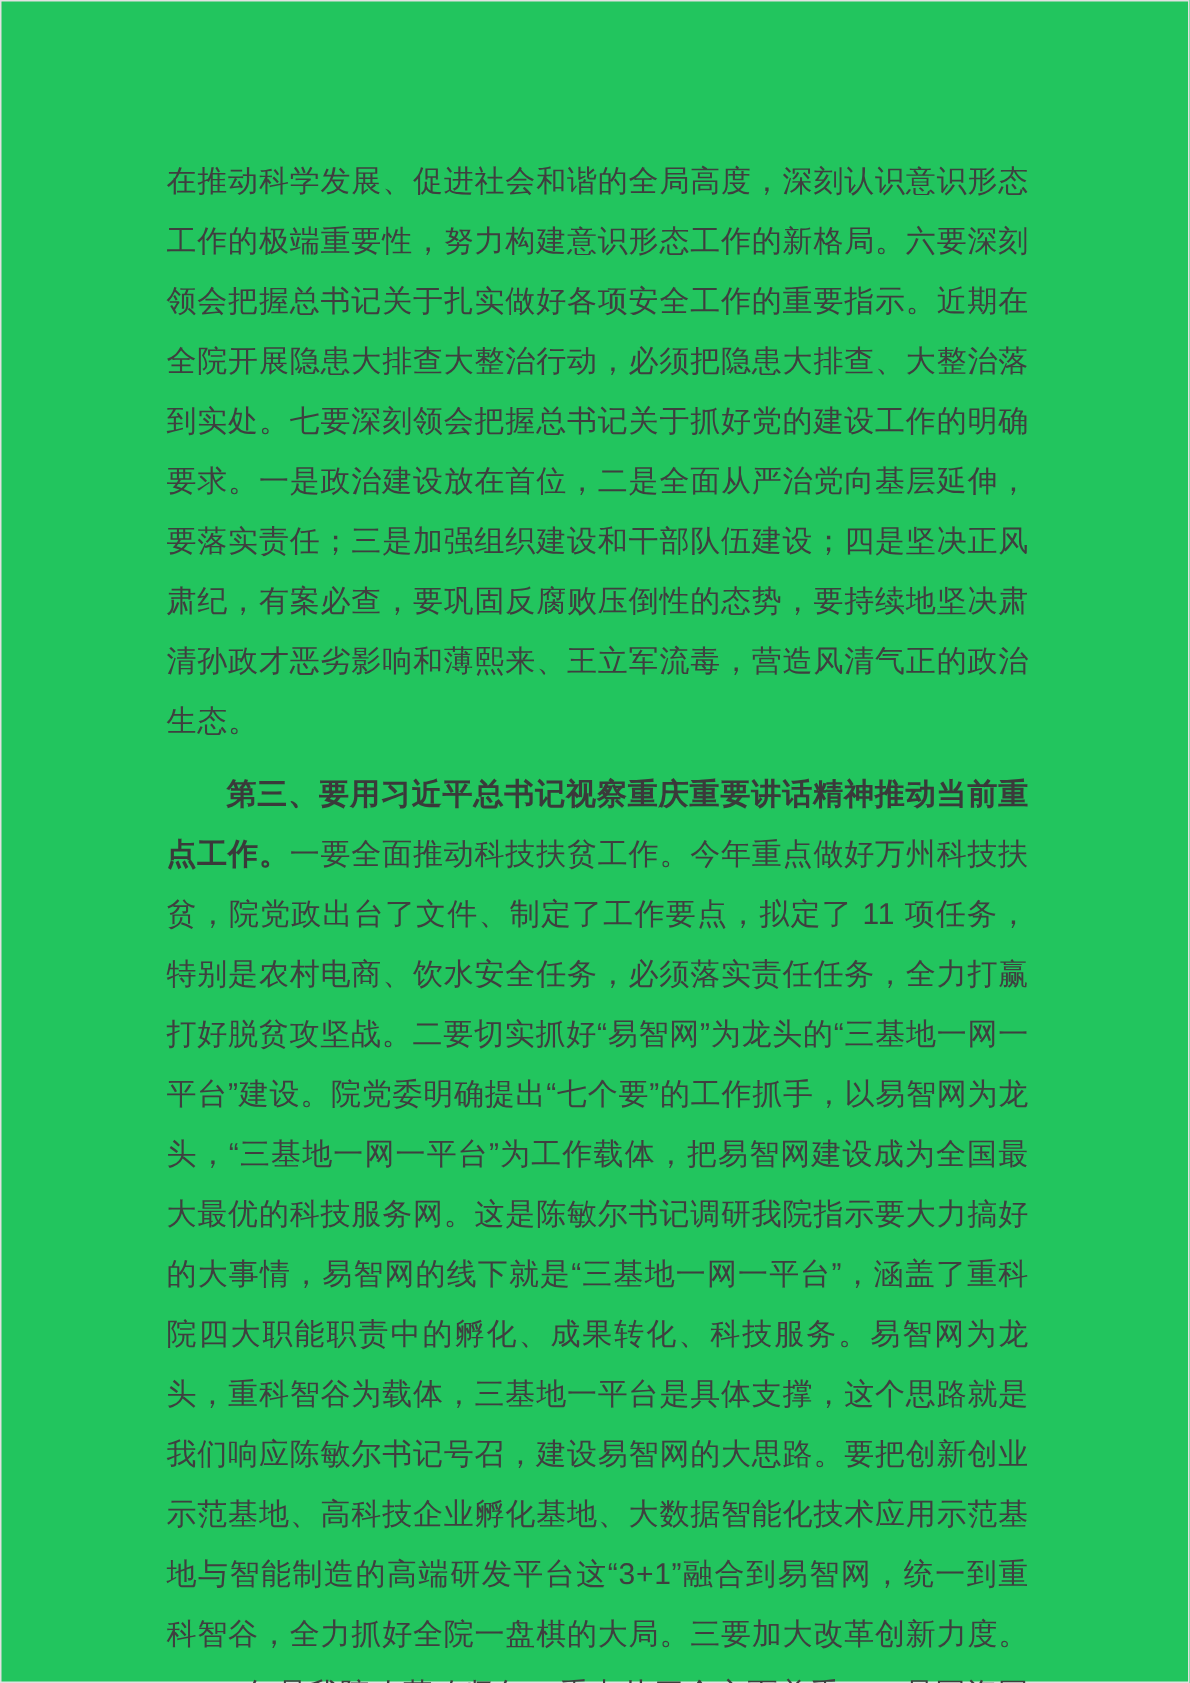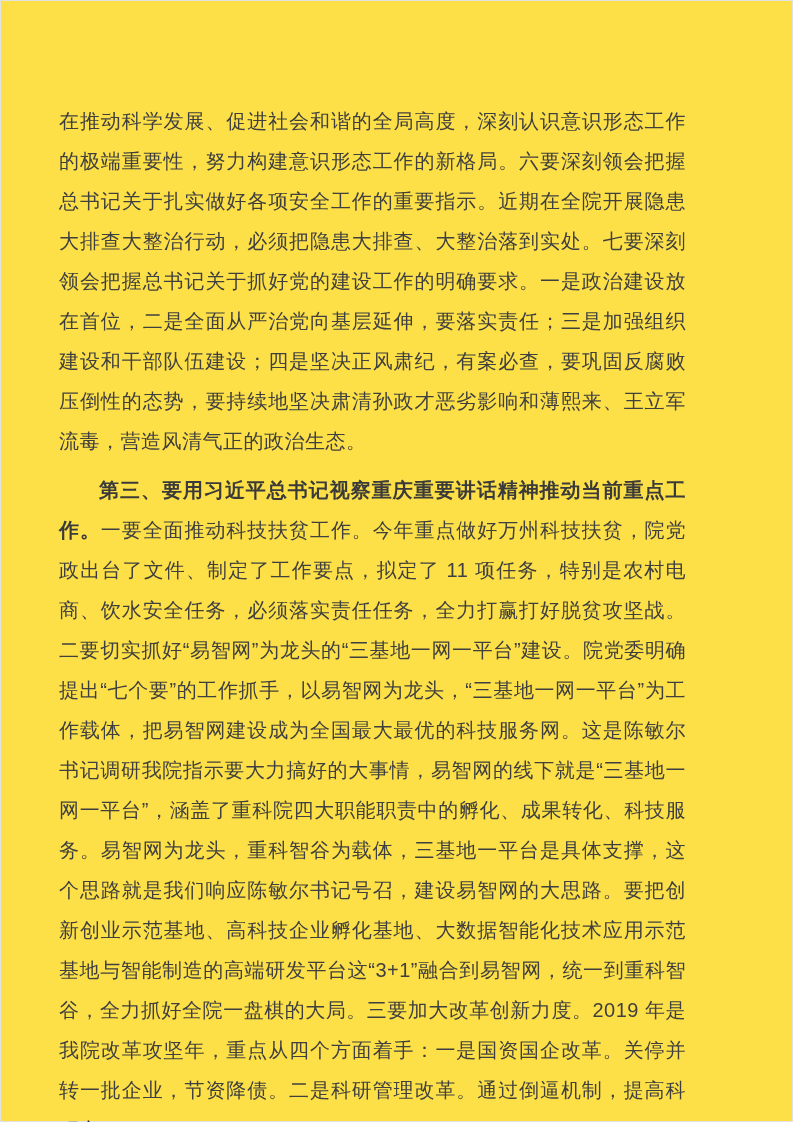--- a/index.html
+++ b/index.html
@@ -10,23 +10,23 @@
   body {
     width: 793px;
     height: 1122px;
     overflow: hidden;
     font-family: "Liberation Sans", "DejaVu Sans", sans-serif;
   }
   .page {
     box-sizing: border-box;
     width: 793px;
     height: 1122px;
-    background: #fde047;
+    background: #22c55e;
     border: 1px solid #e2e2e2;
-    padding: 100px 106px 0 58px;
+    padding: 100px 106px 0 110px;
   }
   .doc-body p {
     margin: 0 0 9px 0;
     font-size: 20px;
     line-height: 40px;
     color: #3f3f3f;
     text-align: justify;
     text-justify: inter-ideograph;
     letter-spacing: 0.5px;
   }

